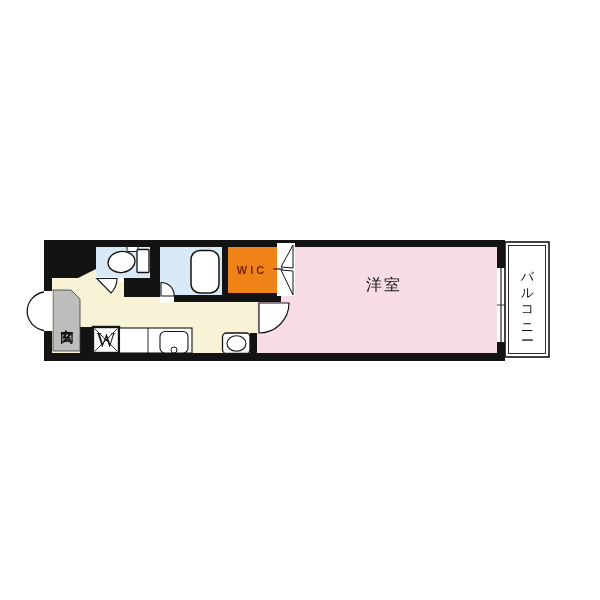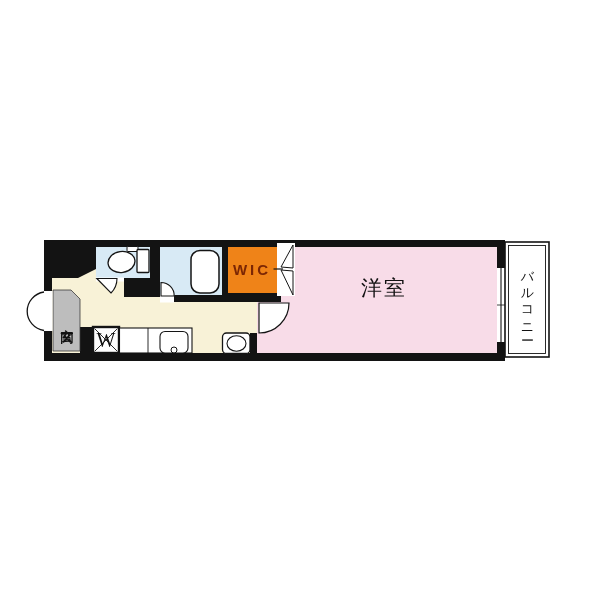--- a/index.html
+++ b/index.html
@@ -3,24 +3,24 @@
 <meta charset="utf-8">
 <style>
   html,body{margin:0;padding:0;background:#ffffff;}
   #canvas{position:relative;width:600px;height:600px;background:#ffffff;overflow:hidden;
           font-family:"Liberation Sans",sans-serif;}
   #plan-svg{position:absolute;left:0;top:0;}
   .lbl{position:absolute;color:#111;z-index:5;pointer-events:none;}
   .lbl-vert{display:flex;align-items:center;justify-content:center;
             writing-mode:vertical-rl;text-orientation:mixed;}
   #label-room{left:284px;top:274px;width:200px;text-align:center;
-              font-size:21px;line-height:1.32;letter-spacing:2px;font-weight:500;}
+              font-size:16px;line-height:1.32;letter-spacing:2px;font-weight:500;}
   #label-room .l2{letter-spacing:3px;}
   #label-wic{left:227px;top:246px;width:50px;height:47px;display:flex;align-items:center;
-             justify-content:center;font-size:15px;font-weight:bold;letter-spacing:3px;}
+             justify-content:center;font-size:11px;font-weight:bold;letter-spacing:3px;}
   #label-balcony{left:505px;top:242px;width:44px;height:115px;
                  font-size:13px;letter-spacing:3px;}
   #label-genkan{left:54px;top:293px;width:25px;height:56px;
                 font-size:12.5px;letter-spacing:2px;font-weight:bold;}
   #label-washer{left:93px;top:327px;width:26px;height:26px;display:flex;align-items:center;
                 justify-content:center;font-family:"Liberation Serif",serif;font-size:20px;}
 </style>
 </head>
 <body>
 

